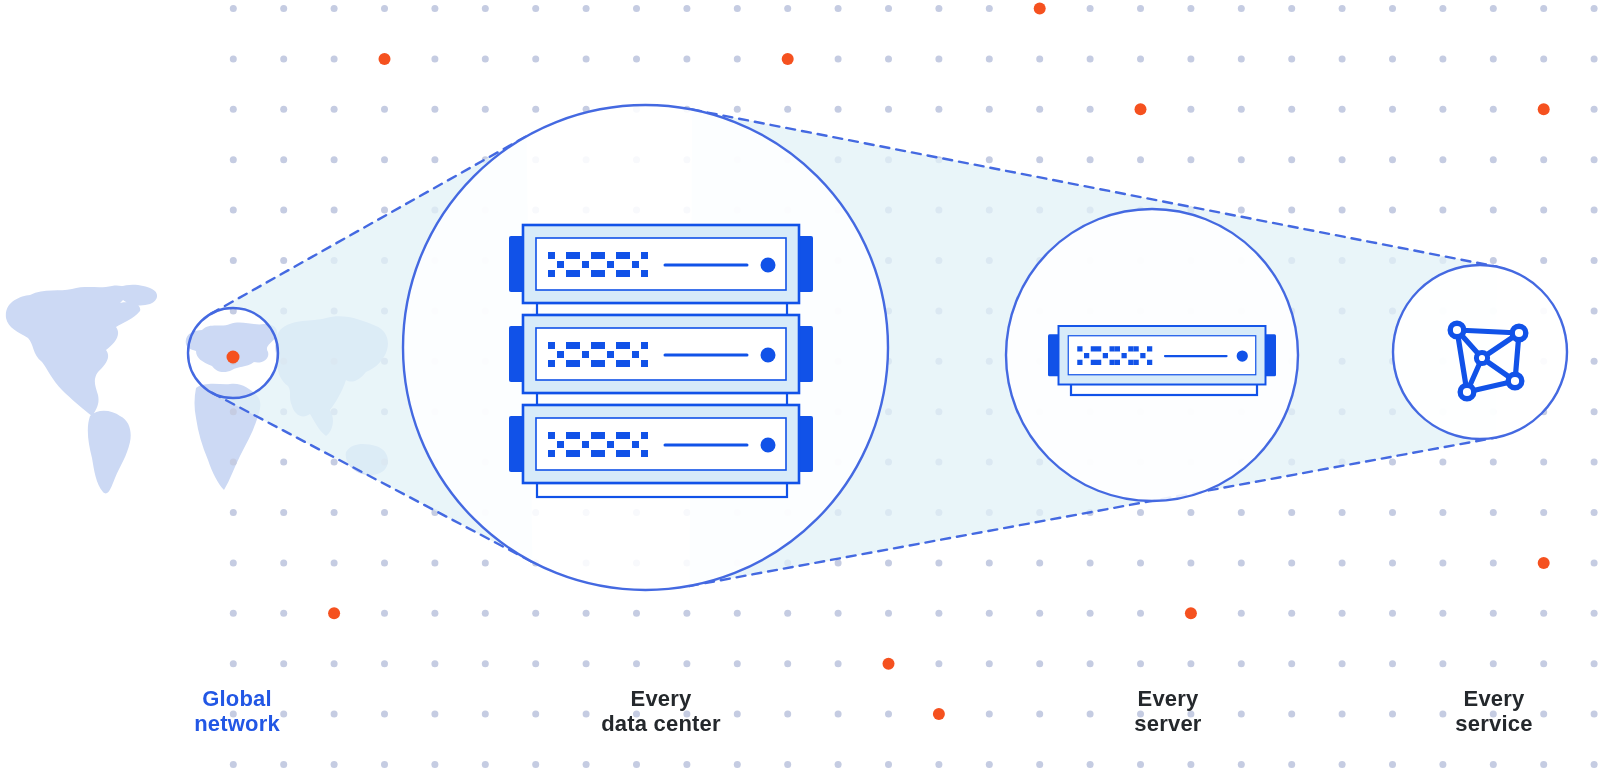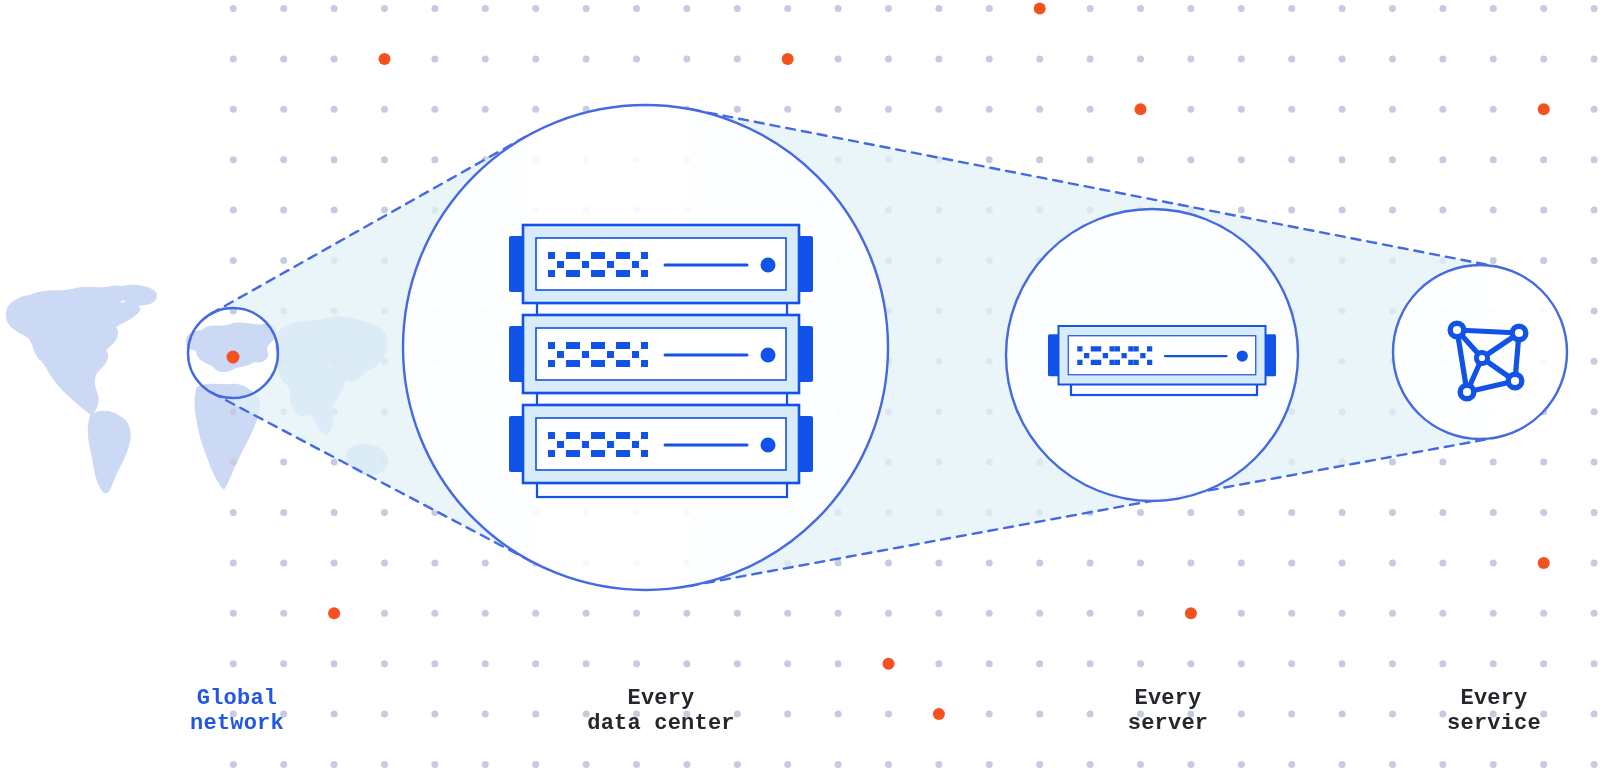--- a/index.html
+++ b/index.html
@@ -1,17 +1,17 @@
 <!DOCTYPE html>
 <html style="--background: #ffffff; --grid-dot: #c5cce2; --accent-orange: #f5511f; --outline-blue: #4469e1; --brand-blue: #1152e8; --server-fill: #d7ebf9; --cone-fill: #e2f1f7; --map-fill: #ccd9f4; --label-dark: #24282c; --label-blue: #2257e5;"><head>
 <meta charset="utf-8">
 <style>
   html,body{margin:0;padding:0;background:#fff;}
   #stage{position:relative;width:1620px;height:782px;overflow:hidden;background:var(--background,#fff);
-         font-family:Liberation Mono, monospace;}
+         font-family:Liberation Sans, sans-serif;}
   #diagram{position:absolute;left:0;top:0;}
 
   
   .grid-dot{fill:var(--grid-dot);}
   .accent-dot{fill:var(--accent-orange);}
   .map-land{fill:var(--map-fill);}
   .map-marker{fill:var(--accent-orange);}
   .cone{fill:var(--cone-fill);opacity:.75;}
   .halo{stroke:var(--outline-blue);stroke-width:2.4;fill:none;}
   .halo-b{fill:rgba(255,255,255,.87);stroke:var(--outline-blue);stroke-width:2.4;}

